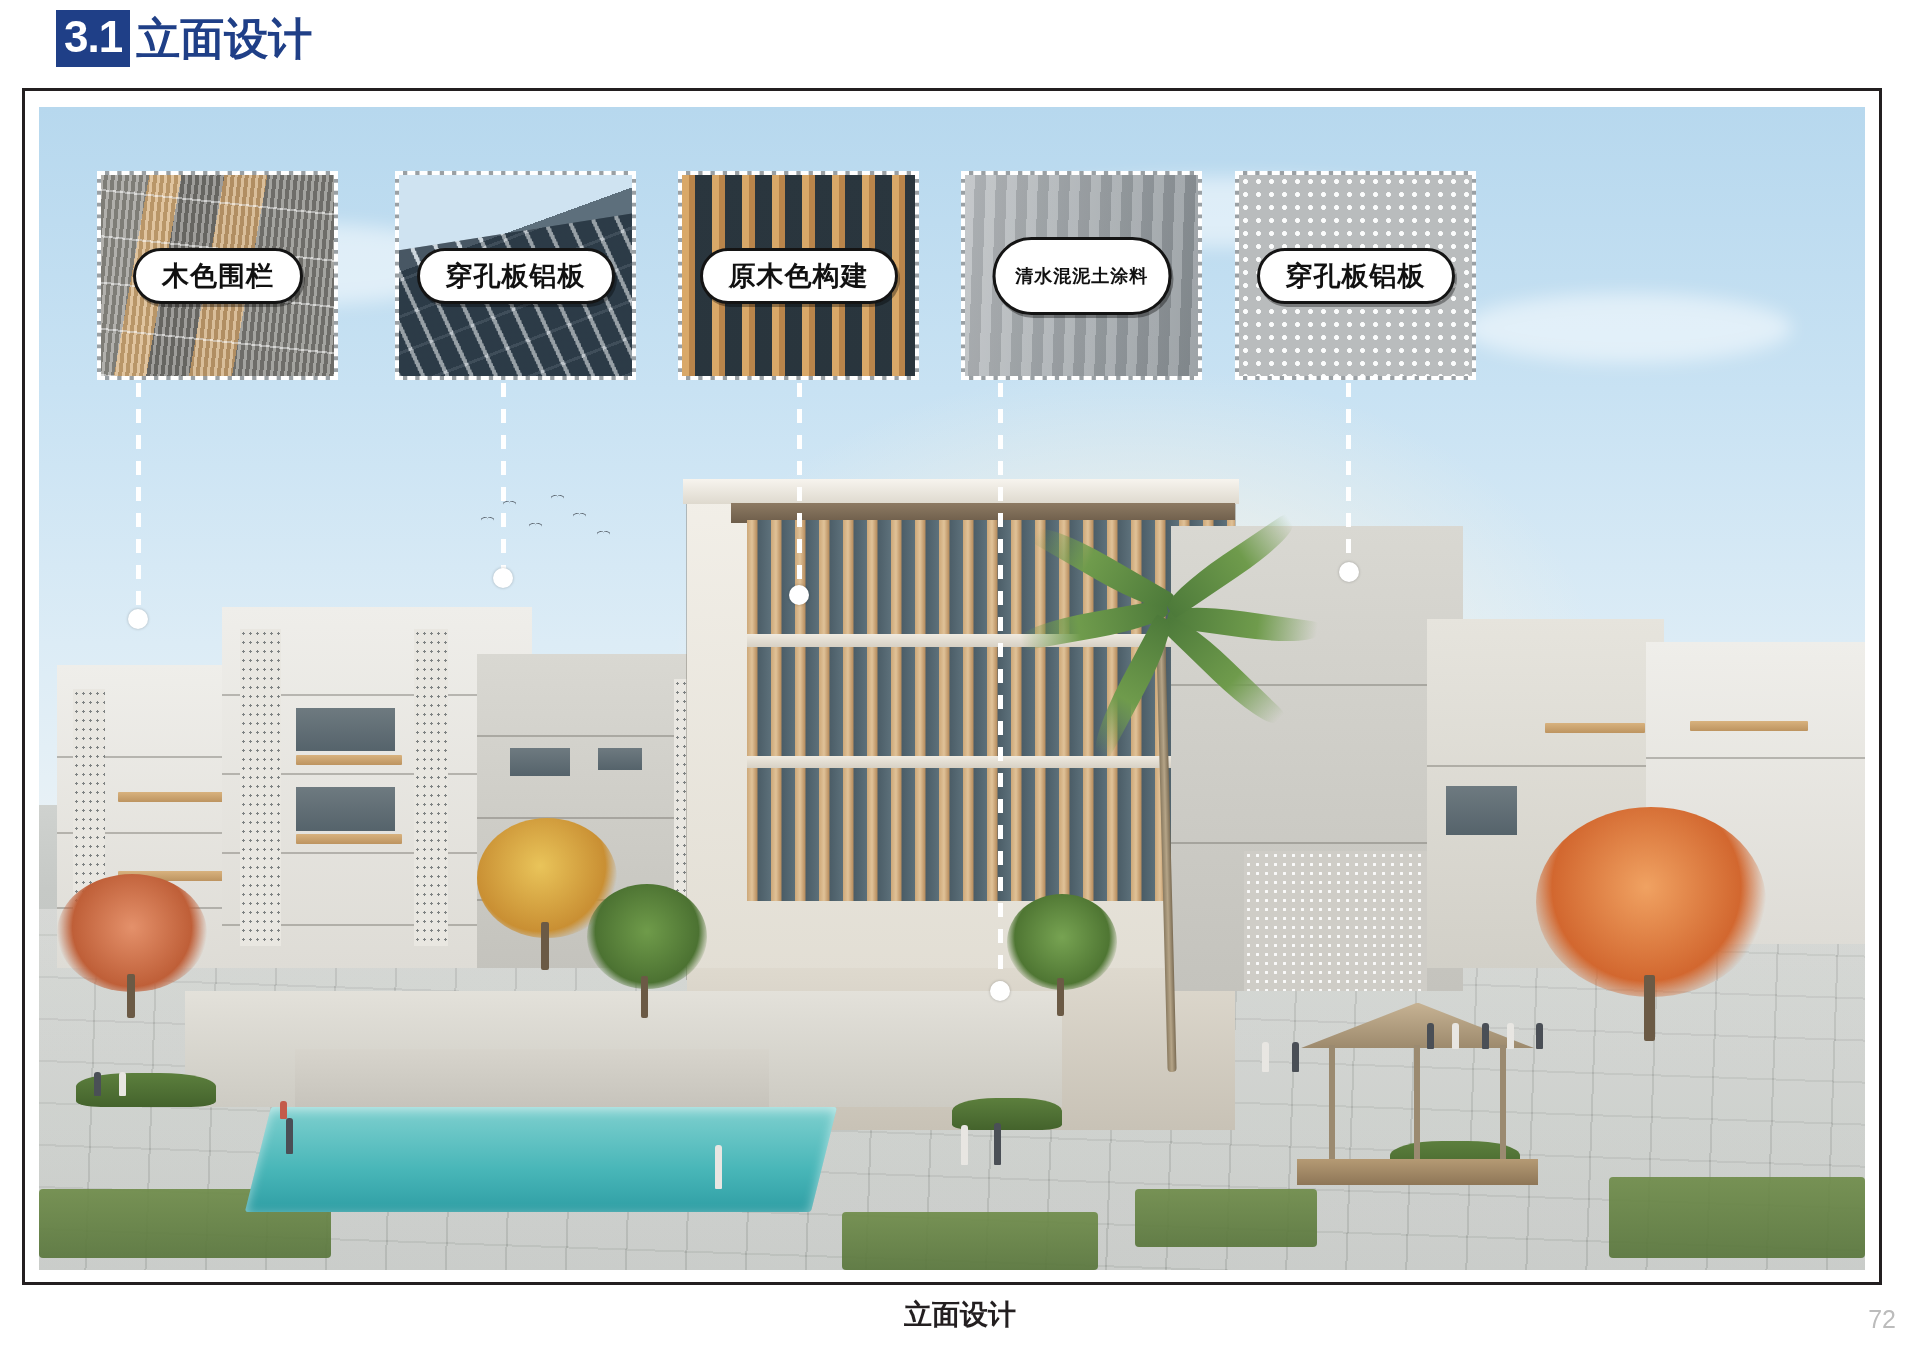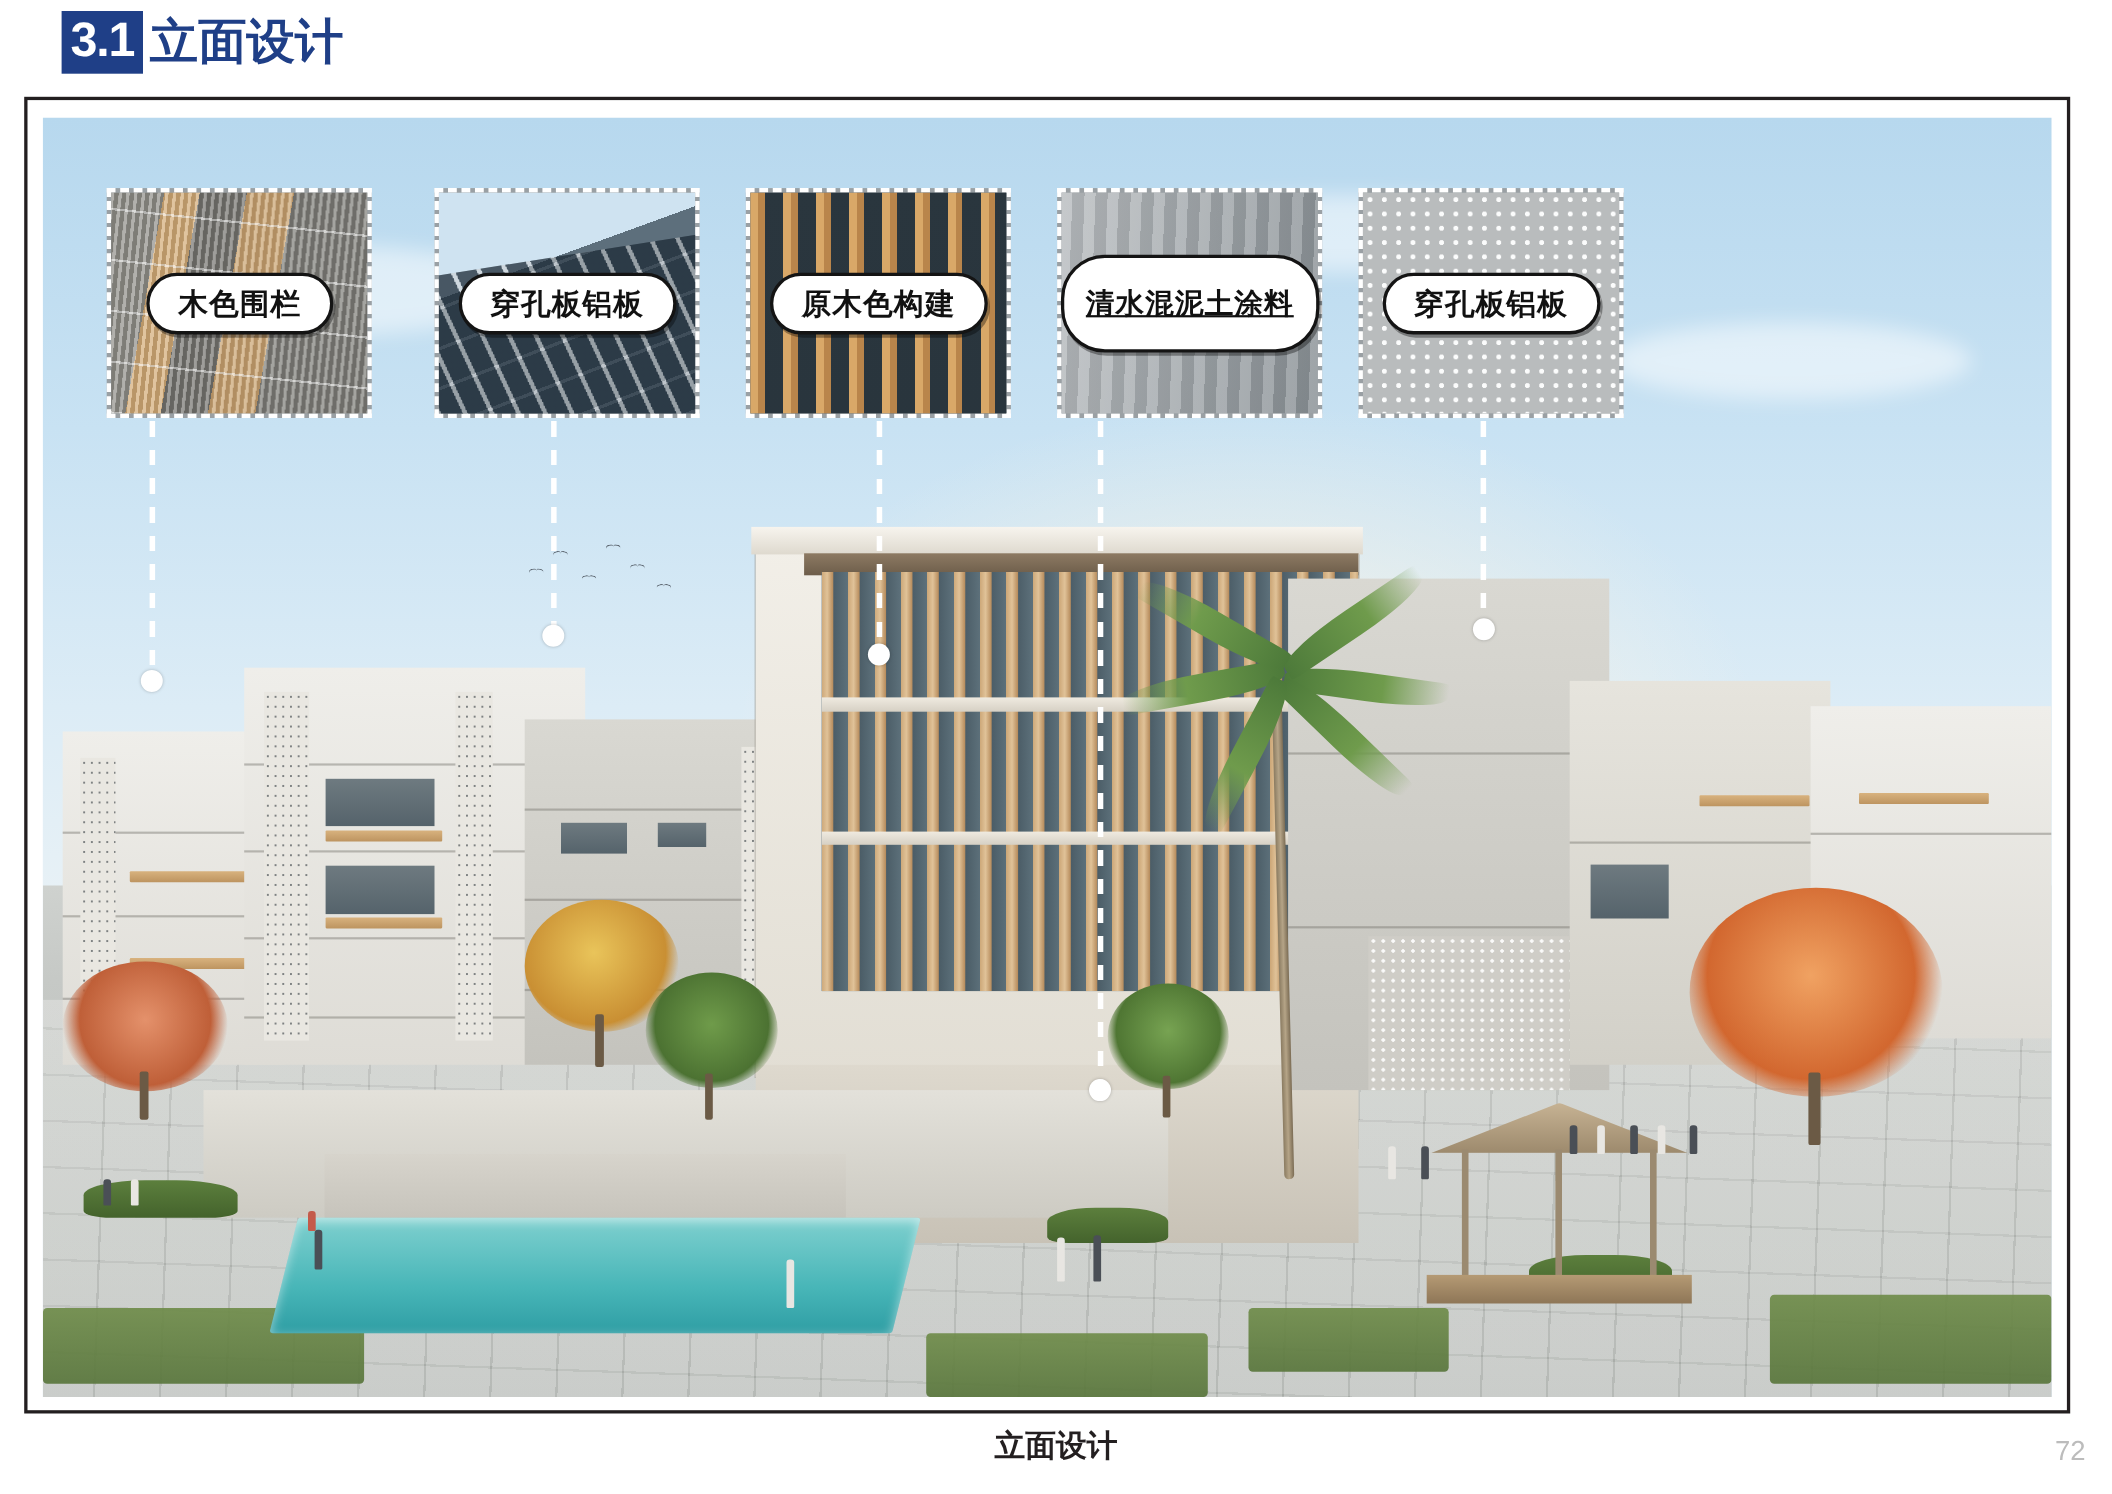--- a/index.html
+++ b/index.html
@@ -218,21 +218,21 @@
     background-size:13px 13px;
   }
 
   .pill {
     position:absolute; left:50%; top:50%; transform:translate(-50%,-50%);
     background:#ffffff; border:3px solid #141414; border-radius:40px;
     padding:7px 26px; white-space:nowrap;
     font-size:27px; font-weight:bold; color:#111111; letter-spacing:1px;
     box-shadow:2px 3px 0 rgba(0,0,0,.35);
   }
-  .callout.wide .pill { font-size:26px; padding:24px 20px;text-decoration:underline; }
+  .callout.wide .pill { font-size:18px; padding:24px 20px; }
 
   
   .connector { position:absolute; width:5px; }
   .conn-line {
     position:absolute; left:0; top:0; width:5px; height:100%;
     background:repeating-linear-gradient(180deg,#ffffff 0 14px, rgba(255,255,255,0) 14px 26px);
   }
   .conn-dot {
     position:absolute; left:50%; transform:translateX(-50%);
     width:20px; height:20px; border-radius:50%; background:#ffffff;

